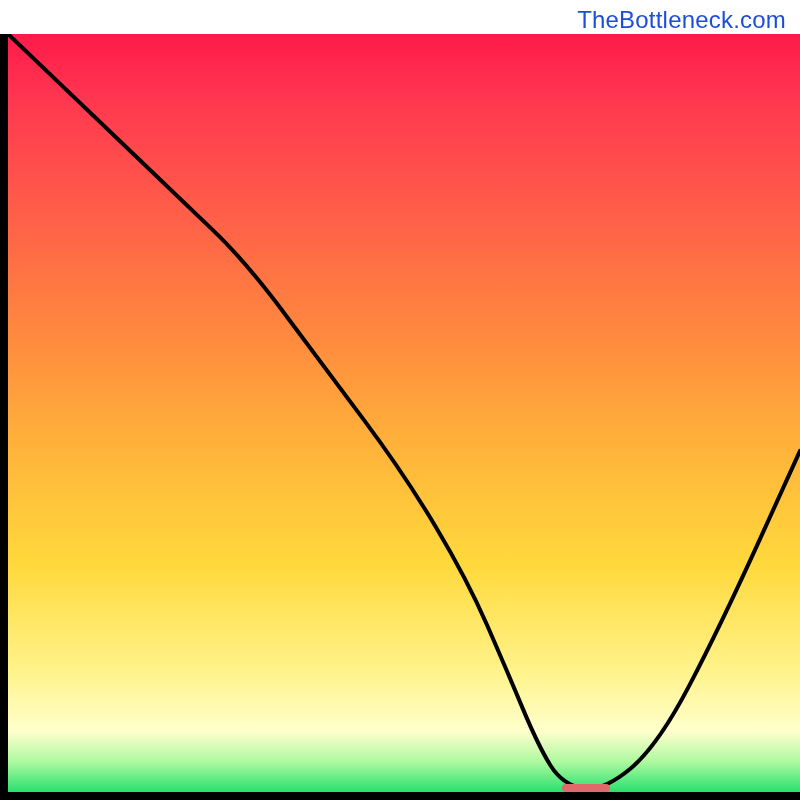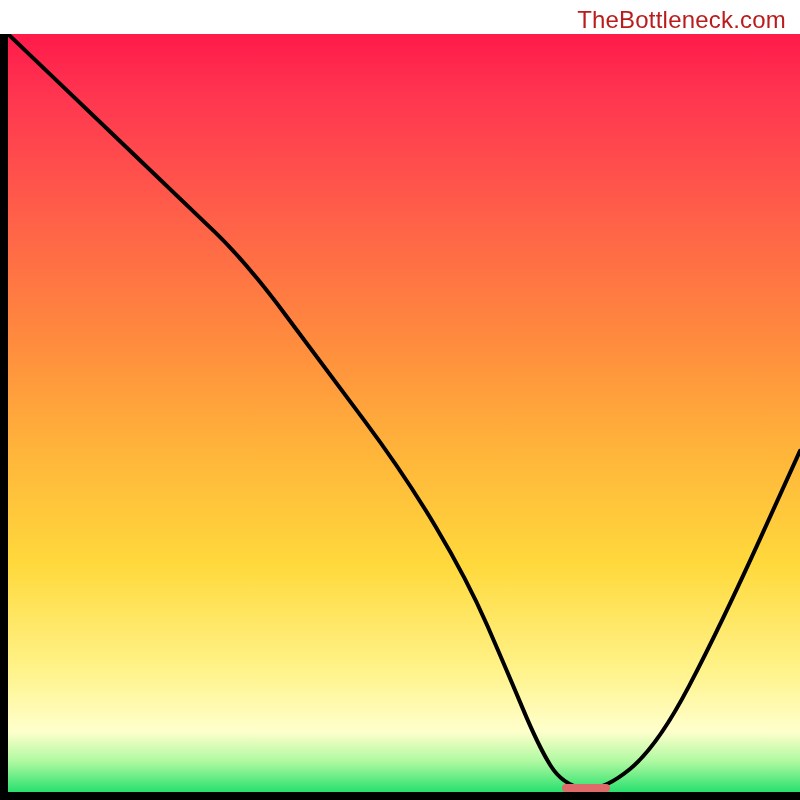--- a/index.html
+++ b/index.html
@@ -13,21 +13,21 @@
   }
   .frame {
     position: relative;
     width: 800px;
     height: 800px;
   }
   .watermark {
     position: absolute;
     top: 6px;
     right: 14px;
-    color: #b91c1c;
+    color: #1d4ed8;
     font-size: 24px;
     letter-spacing: 0.2px;
     z-index: 30;
   }
   
   .plot-area {
     position: absolute;
     left: 0;
     top: 34px;
     width: 800px;

